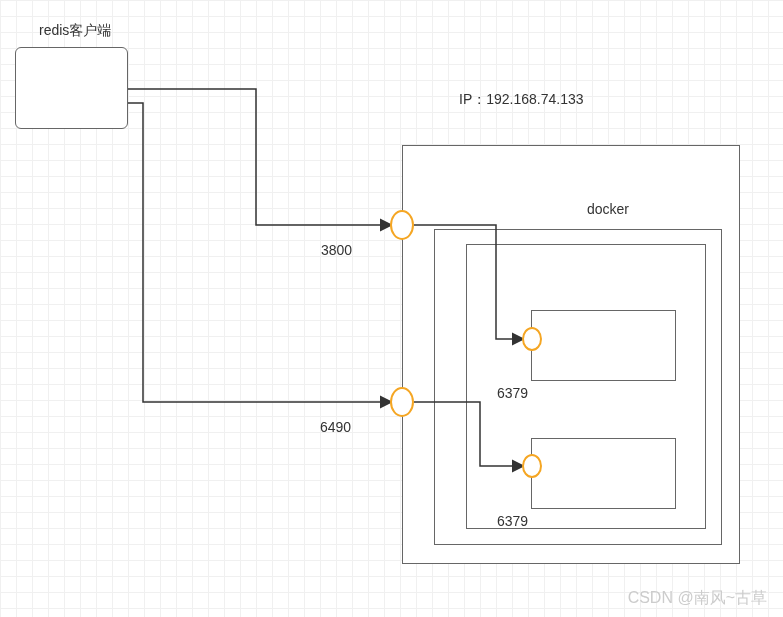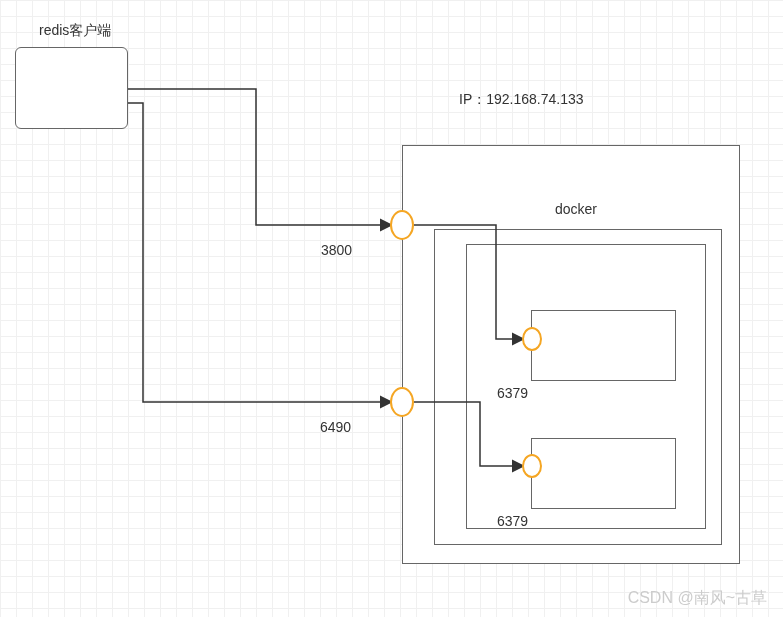--- a/index.html
+++ b/index.html
@@ -70,21 +70,21 @@
 <body>
 
 <div class="label" style="left:39px; top:22px;text-align:center;">redis客户端</div>
 
 <div class="box" style="left:15px; top:47px; width:113px; height:82px;"></div>
 
 <div class="label" style="left:459px; top:91px;">IP：192.168.74.133</div>
 
 <div class="inner-box" style="left:402px; top:145px; width:338px; height:419px;"></div>
 
-<div class="label" style="left:555px; top:201px;">docker</div>
+<div class="label" style="left:587px; top:201px;">docker</div>
 
 <div class="inner-box" style="left:434px; top:229px; width:288px; height:316px;"></div>
 
 <div class="label" style="left:545px; top:278px;">redis容器</div>
 
 <div class="inner-box" style="left:466px; top:244px; width:240px; height:285px;"></div>
 
 <div class="inner-box" style="left:531px; top:310px; width:145px; height:71px;"></div>
 
 <div class="inner-box" style="left:531px; top:438px; width:145px; height:71px;"></div>

